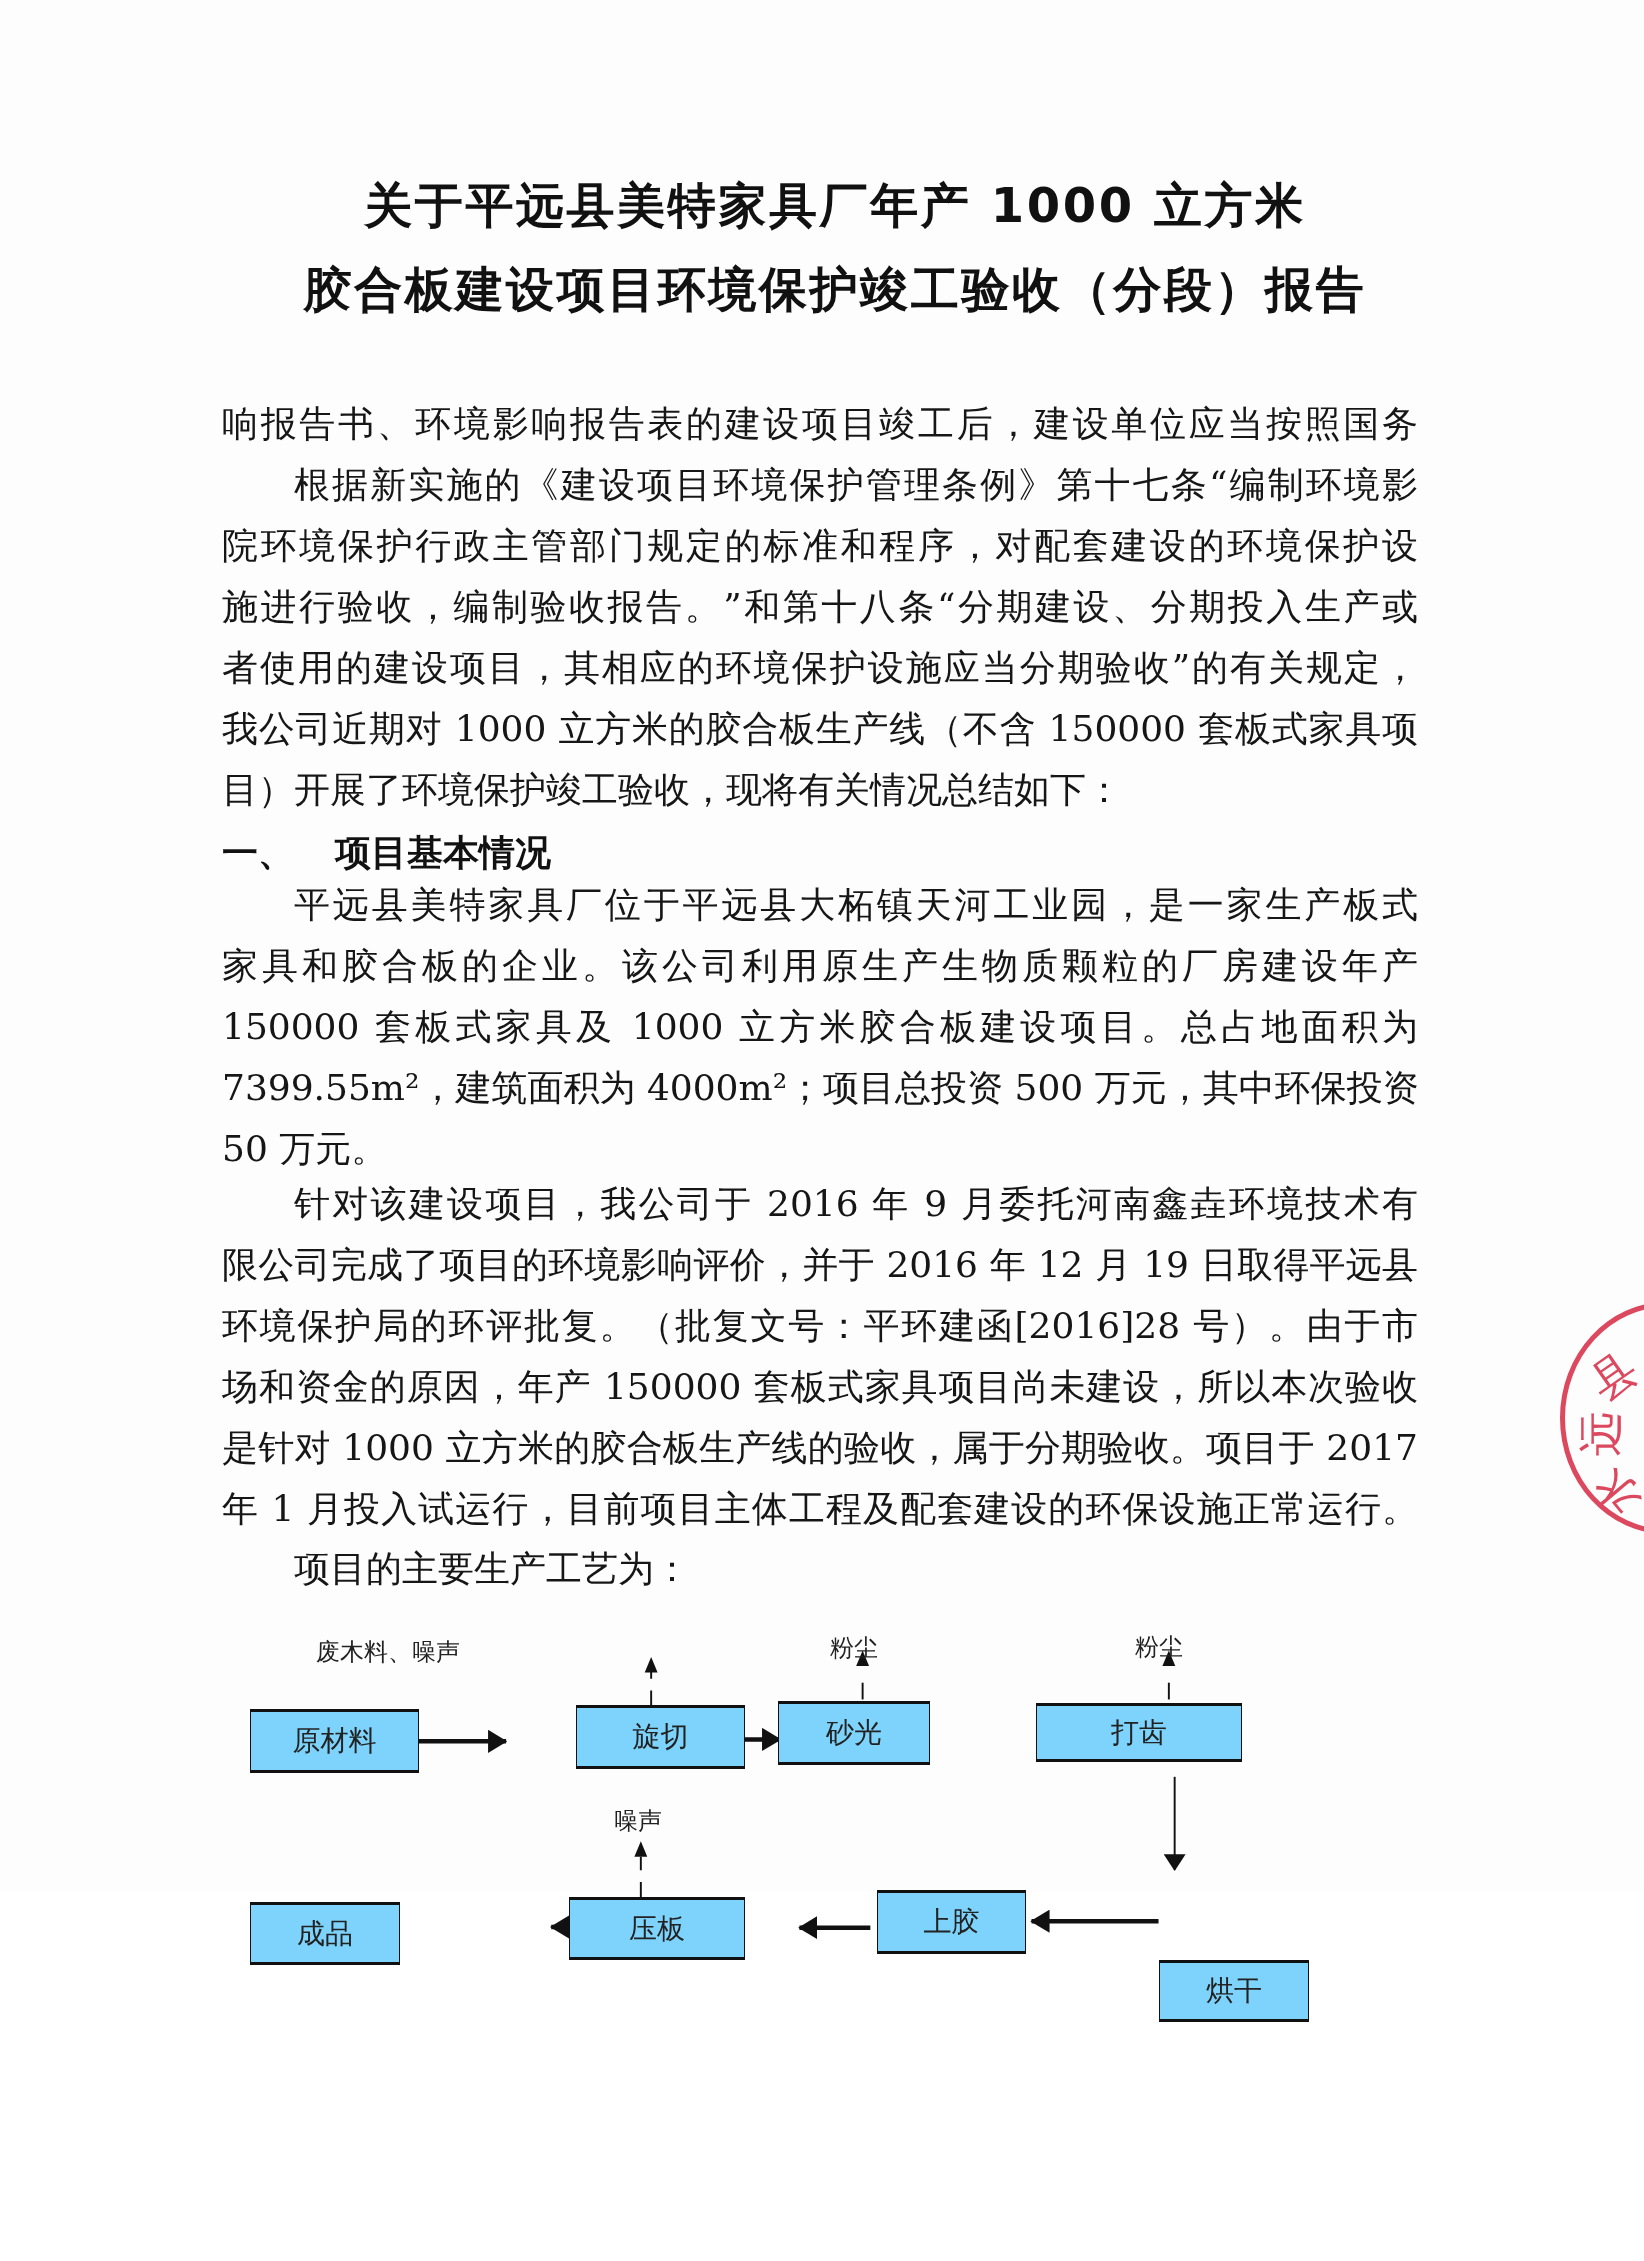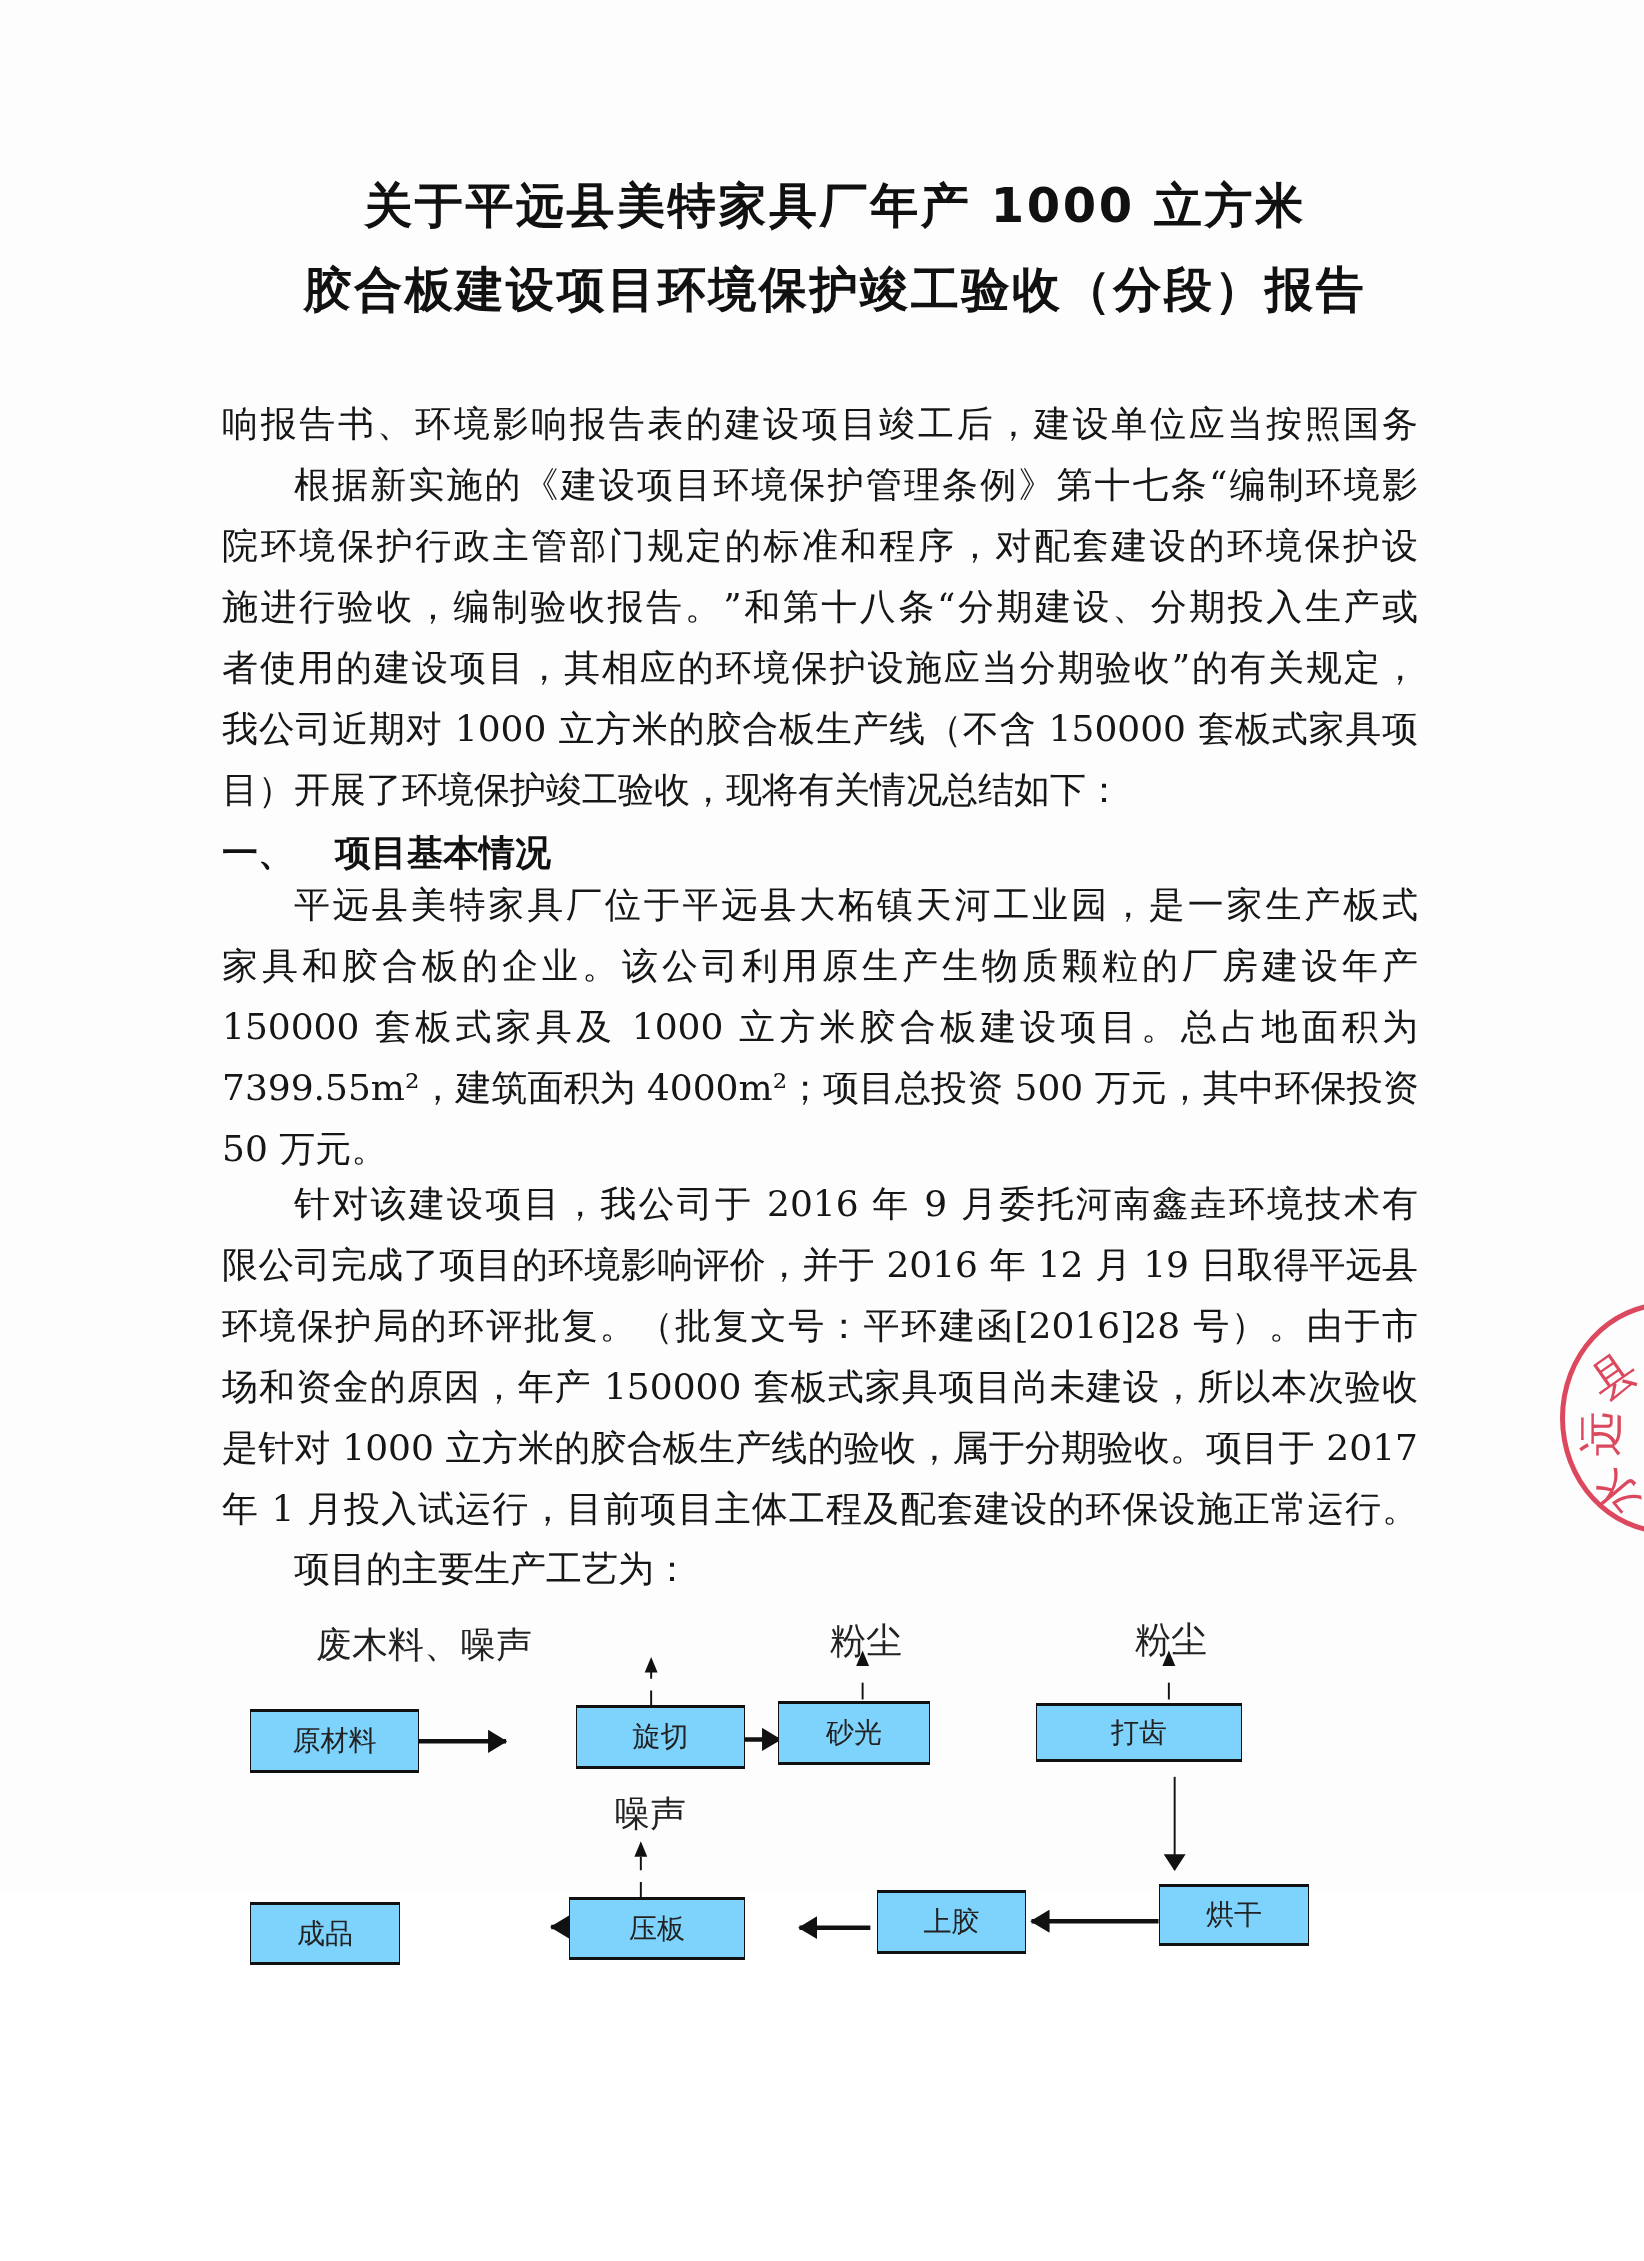--- a/index.html
+++ b/index.html
@@ -80,23 +80,24 @@
       background: #7dd3fc;
       display: flex;
       align-items: center;
       justify-content: center;
       font-size: 28px;
       color: #222;
       box-sizing: border-box;
     }
     .emit-label {
       position: absolute;
-      font-size: 36px;
+      font-size: 24px;
       color: #222;
       white-space: nowrap;
+      margin-top: 15px;
     }
 
     .stamp {
       position: absolute;
       left: 1560px;
       top: 1302px;
       width: 213px;
       height: 232px;
       border: 5.2px solid #d9364f;
       border-radius: 50%;
@@ -207,21 +208,21 @@
       <path d="M1803,2584 L1813,2560 L1823,2584 z" fill="#111"></path>
       <line x1="994" y1="2945" x2="994" y2="2880" stroke="#111" stroke-width="3" stroke-dasharray="26,18"></line>
       <path d="M984,2880 L994,2856 L1004,2880 z" fill="#111"></path>
     </svg>
 
     <div class="box" style="left:250px; top:1709px; width:169px; height:64px;">原材料</div>
     <div class="box" style="left:528px; top:1705px; width:169px; height:64px;margin-left:48px;">旋切</div>
     <div class="box" style="left:778px; top:1701px; width:152px; height:64px;">砂光</div>
     <div class="box" style="left:1036px; top:1703px; width:206px; height:59px;">打齿</div>
 
-    <div class="box" style="left:1159px; top:1884px; width:150px; height:62px;">烘干</div>
+    <div class="box" style="left:1159px; top:1960px; width:150px; height:62px;">烘干</div>
     <div class="box" style="left:877px; top:1890px; width:149px; height:64px;">上胶</div>
     <div class="box" style="left:569px; top:1897px; width:176px; height:63px;">压板</div>
     <div class="box" style="left:250px; top:1902px; width:150px; height:63px;">成品</div>
 
     <div class="emit-label" style="left:316px; top:1621px;">废木料、噪声</div>
     <div class="emit-label" style="left:830px; top:1617px;">粉尘</div>
     <div class="emit-label" style="left:1135px; top:1616px;">粉尘</div>
     <div class="emit-label" style="left:614px; top:1790px;">噪声</div>
   </div>
 

